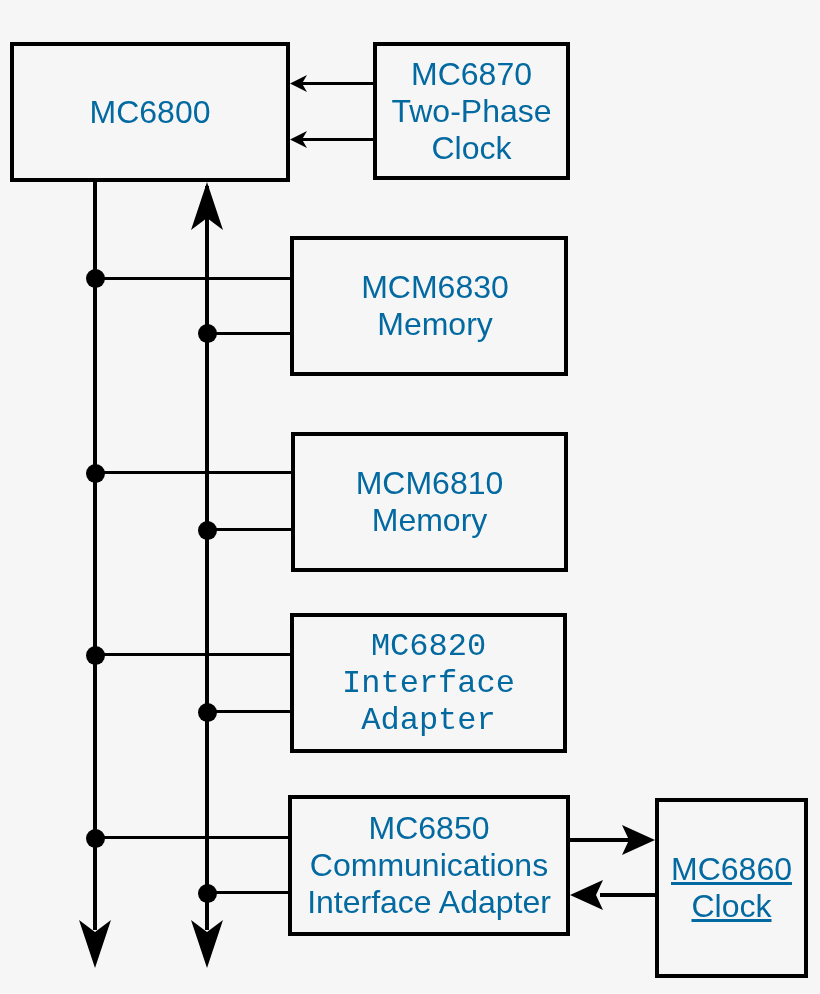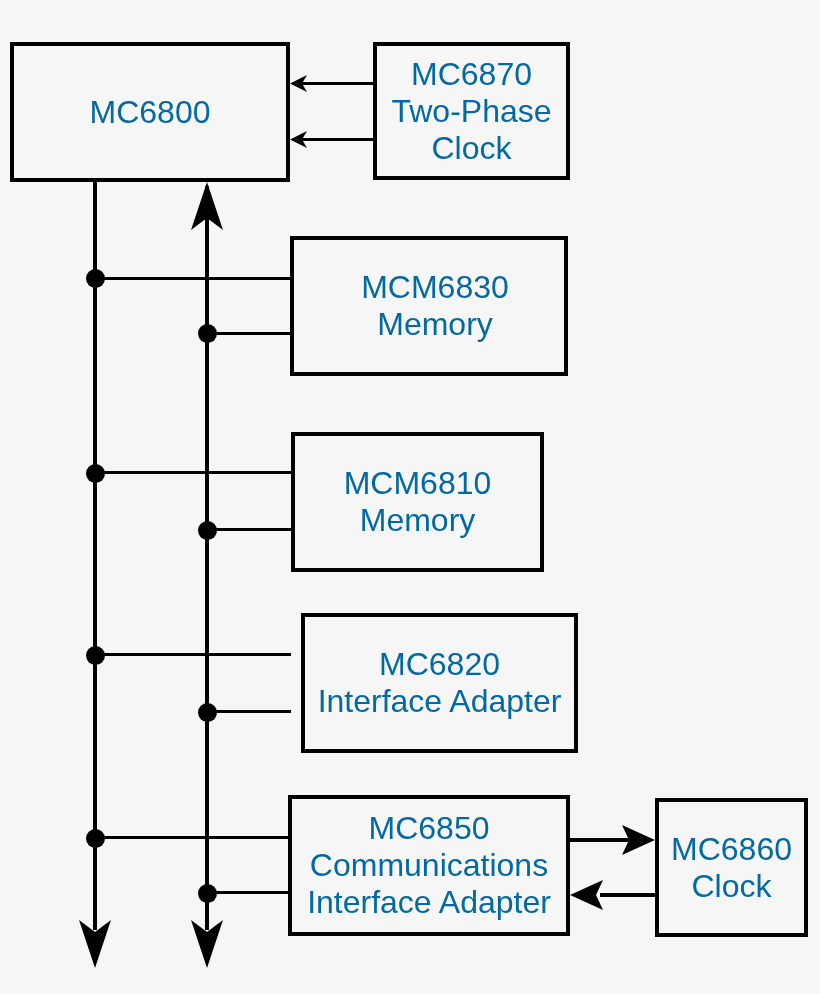--- a/index.html
+++ b/index.html
@@ -49,37 +49,37 @@
     <div>MC6870</div>
     <div>Two-Phase</div>
     <div>Clock</div>
   </div>
 
   <div class="box" style="left:290px; top:236px; width:278px; height:140px;padding-left:12px;">
     <div>MCM6830</div>
     <div>Memory</div>
   </div>
 
-  <div class="box" style="left:291px; top:432px; width:253px; height:140px;">
+  <div class="box" style="left:291px; top:432px; width:277px; height:140px;">
     <div>MCM6810</div>
     <div>Memory</div>
   </div>
 
-  <div class="box" style="left:301px; top:613px; width:277px; height:140px;">
+  <div class="box" style="left:290px; top:613px; width:277px; height:140px;font-family:Liberation Mono, monospace;">
     <div>MC6820</div>
     <div>Interface Adapter</div>
   </div>
 
   <div class="box" style="left:288px; top:795px; width:282px; height:141px;text-align:right;">
     <div>MC6850</div>
     <div>Communications</div>
     <div>Interface Adapter</div>
   </div>
 
-  <div class="box" style="left:655px; top:798px; width:153px; height:139px;">
+  <div class="box" style="left:655px; top:798px; width:153px; height:180px;text-decoration:underline;">
     <div>MC6860</div>
     <div>Clock</div>
   </div>
 
   <div class="vline" style="left:93px; top:182px; width:4px; height:748px;"></div>
   <div class="vline" style="left:205px; top:186px; width:4px; height:744px;"></div>
 
   <svg class="arrow" style="left:191px; top:182px;" width="32" height="48" viewBox="0 0 32 48">
     <polygon points="16,0 32,48 16,36 0,48"></polygon>
   </svg>

